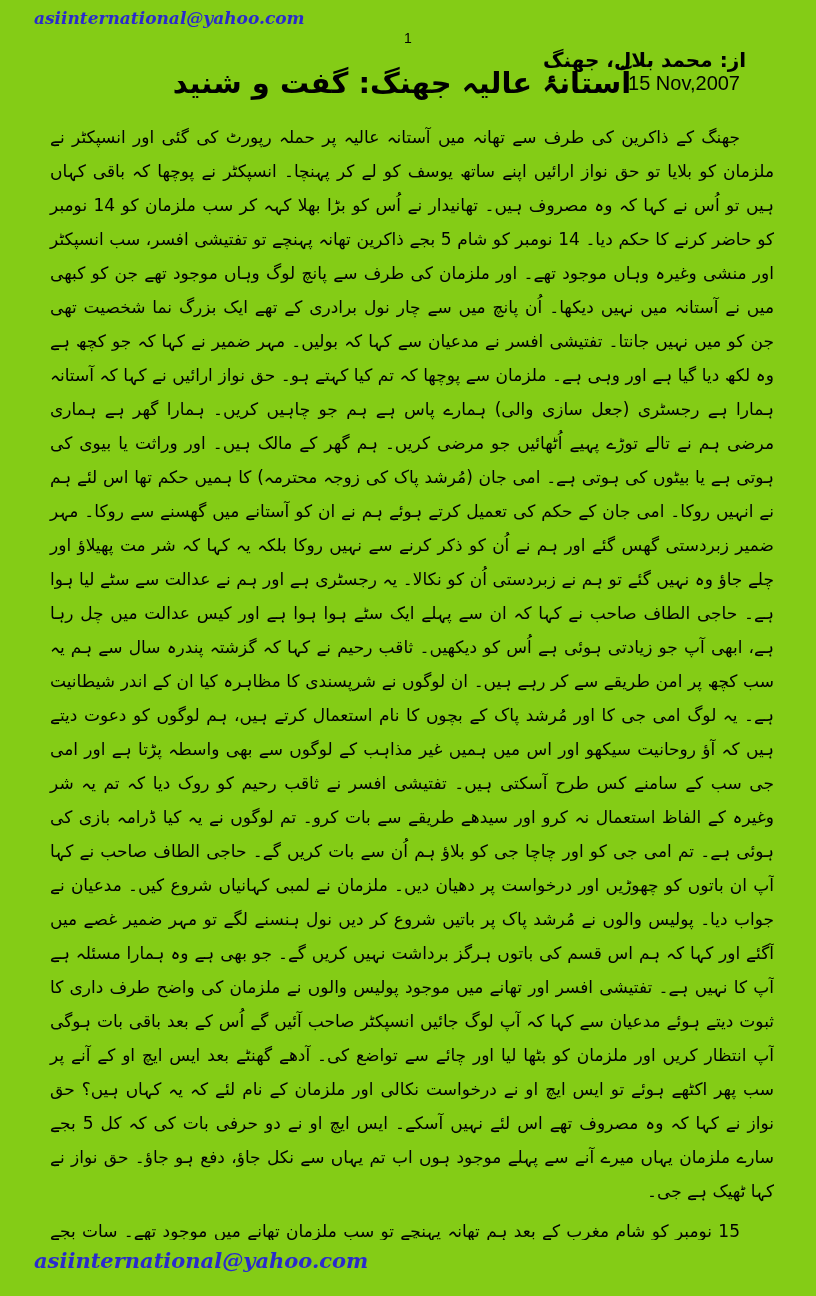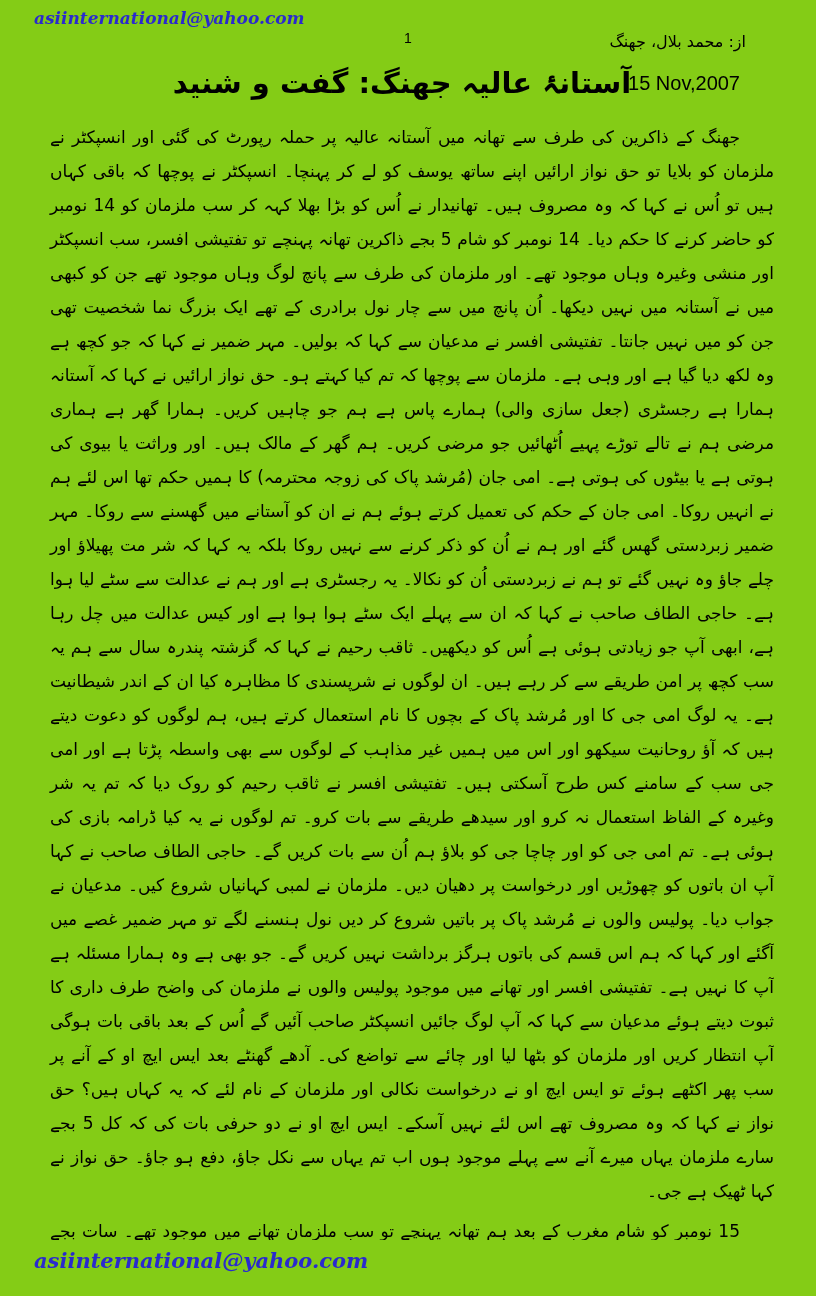--- a/index.html
+++ b/index.html
@@ -43,24 +43,24 @@
     left: 0;
     right: 0;
     top: 30px;
     text-align: center;
     font-family: "Liberation Sans", sans-serif;
     font-size: 14px;
   }
   .byline {
     position: absolute;
     right: 70px;
-    top: 32px;
+    top: 48px;
     direction: rtl;
-    font-size: 16px;
-    font-weight: normal;
+    font-size: 20px;
+    font-weight: bold;
     white-space: nowrap;
   }
   .date-line {
     position: absolute;
     right: 76px;
     top: 72px;
     font-family: "Liberation Sans", sans-serif;
     font-size: 20px;
     white-space: nowrap;
   }

